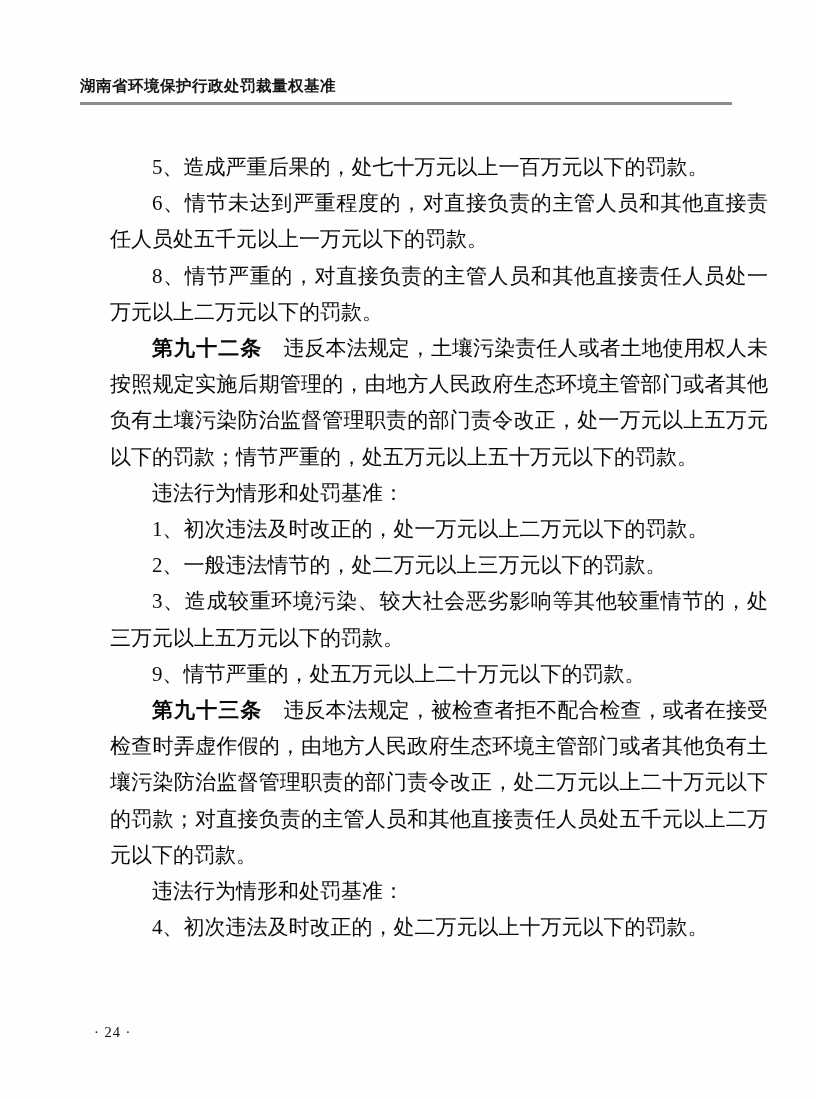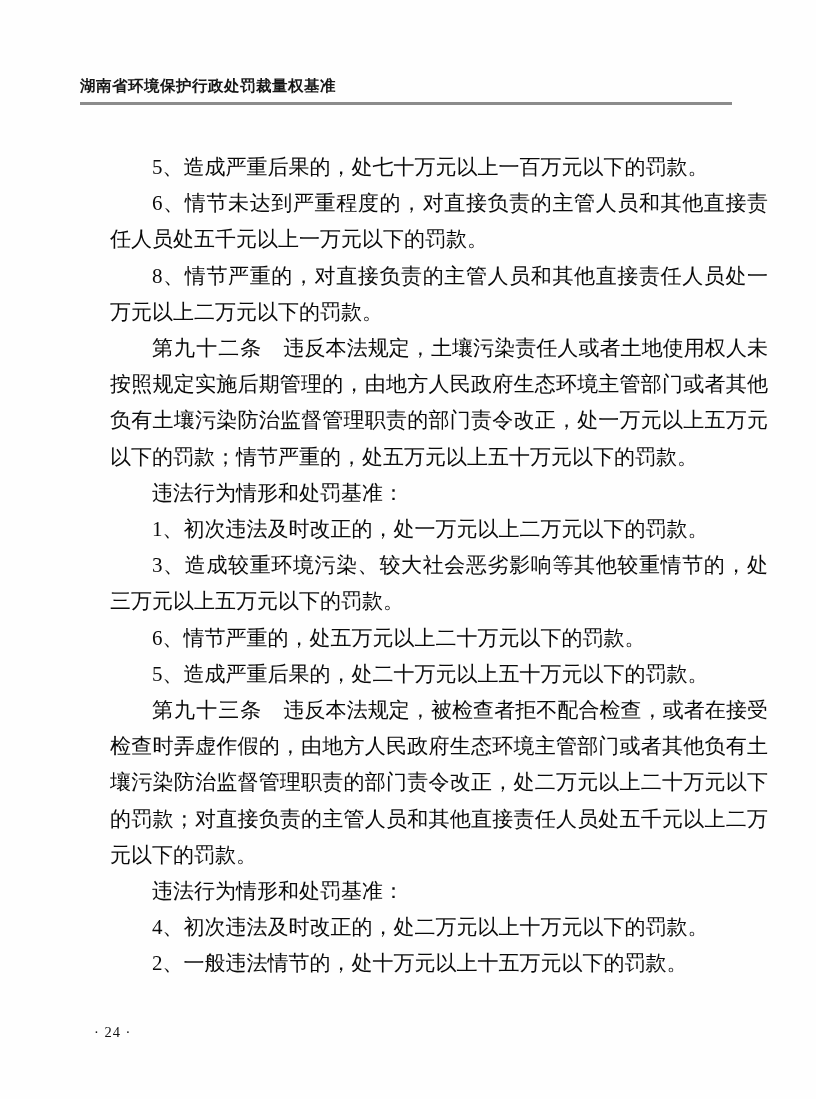--- a/index.html
+++ b/index.html
@@ -39,21 +39,21 @@
     width: 658px;
     font-size: 21px;
     line-height: 36.2px;
     text-align: justify;
     color: #0a0a0a;
     margin-left: 28px;
   }
   .para { text-indent: 2em; }
   .article-number {
     font-family: "Liberation Sans", sans-serif;
-    font-weight: 400;
+    font-weight: 700;
     letter-spacing: 1px;
   }
   .footer {
     position: absolute;
     left: 94px;
     top: 1024px;
     font-size: 14.5px;
     color: #111;
     letter-spacing: 1px;
   }
@@ -67,25 +67,24 @@
     <div class="header-rule"></div>
   </div>
 
   <div class="doc-body" id="paragraphs">
       <p class="para"><span>5、造成严重后果的，处七十万元以上一百万元以下的罚款。</span></p>
       <p class="para"><span>6、情节未达到严重程度的，对直接负责的主管人员和其他直接责任人员处五千元以上一万元以下的罚款。</span></p>
       <p class="para"><span>8、情节严重的，对直接负责的主管人员和其他直接责任人员处一万元以上二万元以下的罚款。</span></p>
       <p class="para"><span class="article-number">第九十二条</span><span>　违反本法规定，土壤污染责任人或者土地使用权人未按照规定实施后期管理的，由地方人民政府生态环境主管部门或者其他负有土壤污染防治监督管理职责的部门责令改正，处一万元以上五万元以下的罚款；情节严重的，处五万元以上五十万元以下的罚款。</span></p>
       <p class="para"><span>违法行为情形和处罚基准：</span></p>
       <p class="para"><span>1、初次违法及时改正的，处一万元以上二万元以下的罚款。</span></p>
+      <p class="para"><span>2、一般违法情节的，处二万元以上三万元以下的罚款。</span></p>
       <p class="para"><span>3、造成较重环境污染、较大社会恶劣影响等其他较重情节的，处三万元以上五万元以下的罚款。</span></p>
-      <p class="para"><span>6、情节严重的，处五万元以上二十万元以下的罚款。</span></p>
-      <p class="para"><span>5、造成严重后果的，处二十万元以上五十万元以下的罚款。</span></p>
+      <p class="para"><span>9、情节严重的，处五万元以上二十万元以下的罚款。</span></p>
       <p class="para"><span class="article-number">第九十三条</span><span>　违反本法规定，被检查者拒不配合检查，或者在接受检查时弄虚作假的，由地方人民政府生态环境主管部门或者其他负有土壤污染防治监督管理职责的部门责令改正，处二万元以上二十万元以下的罚款；对直接负责的主管人员和其他直接责任人员处五千元以上二万元以下的罚款。</span></p>
       <p class="para"><span>违法行为情形和处罚基准：</span></p>
       <p class="para"><span>4、初次违法及时改正的，处二万元以上十万元以下的罚款。</span></p>
-      <p class="para"><span>2、一般违法情节的，处十万元以上十五万元以下的罚款。</span></p>
     </div>
 
   <div class="footer">
     <span>· 24 ·</span>
   </div>
 </div>
 
 </body></html>

